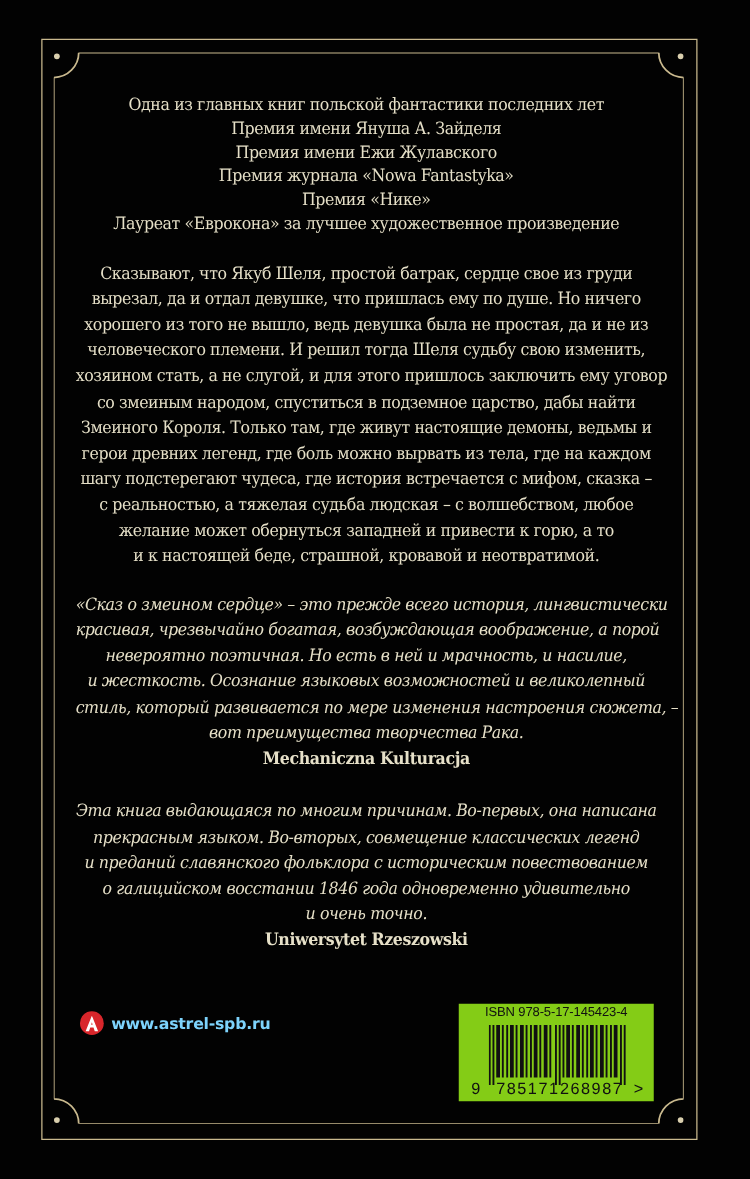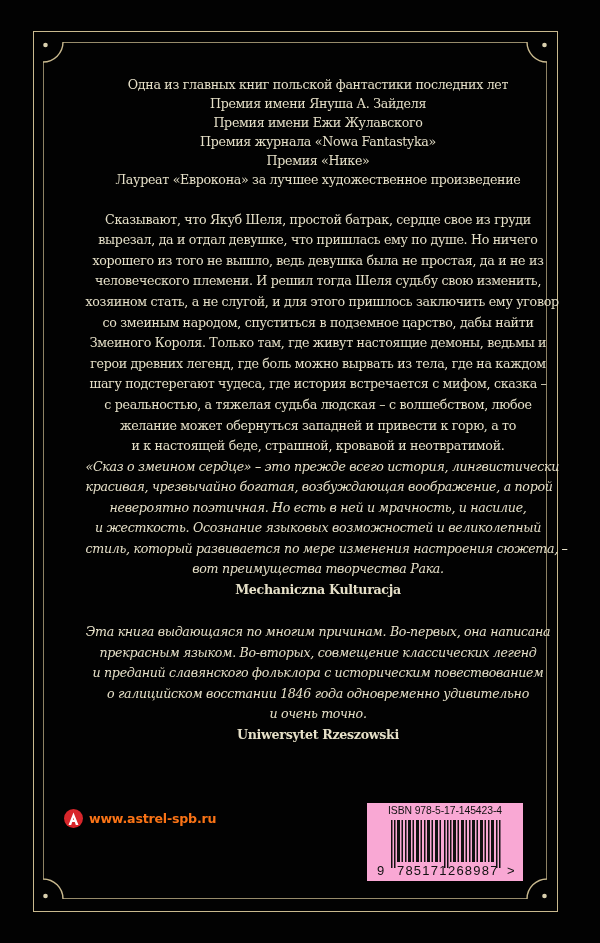--- a/index.html
+++ b/index.html
@@ -9,63 +9,63 @@
   .frame-outer {
     position: absolute; left: 33px; top: 31px; width: 525px; height: 881px;
     border: 1.5px solid #c9b98e;
   }
   .frame-inner {
     position: absolute; left: 43px; top: 42px; width: 504px; height: 857px;
   }
   .frame-inner svg { position: absolute; left: 0; top: 0; }
 
   .content {
-    position: absolute; left: 68px; top: 75px; width: 500px;
+    position: absolute; left: 43px; top: 75px; width: 500px;
     text-align: center;
   }
   .line {
     display: block; white-space: nowrap; text-align: center;
     font-size: 13.6px; letter-spacing: -0.35px;
     transform: scaleX(0.93); transform-origin: center;
   }
   .awards .line { line-height: 19.1px; }
   .story { margin-top: 19px; }
   .story .line { line-height: 20.6px; }
-  .review { }
+  .review { margin-top: 18px; }
   .review .line { line-height: 20.5px; font-style: italic; }
   .review .source { font-style: normal; font-weight: bold; }
   .review2 { margin-top: 22px; }
 
   .publisher {
     position: absolute; left: 64px; top: 806px; height: 24px;
     display: flex; align-items: center; gap: 6px;
   }
   .pub-logo {
     width: 19px; height: 19px; border-radius: 50%;
     background: #d8262b; position: relative; flex: none;
   }
   .pub-logo svg { position: absolute; left: 0; top: 0; }
   .pub-site {
     font-family: "DejaVu Sans", sans-serif; font-weight: bold;
-    font-size: 12.6px; color: #f97316; letter-spacing: -0.2px;
+    font-size: 12.6px; color: #7dd3fc; letter-spacing: -0.2px;
   }
   .links {
     position: absolute; left: 210px; top: 809px;
     font-family: "Liberation Sans", sans-serif; font-size: 11px; color: #dcdcdc;
   }
   .links .row { height: 21px; display: flex; align-items: center; gap: 5px; white-space: nowrap; }
   .soc-icon {
     width: 10px; height: 10px; background: #d0d0d0; border-radius: 2px; flex: none;
     display: flex; align-items: center; justify-content: center;
     font-size: 6px; color: #111; font-weight: bold; font-family: "DejaVu Sans", sans-serif;
   }
 
   .barcode-box {
     position: absolute; left: 367px; top: 803px; width: 156px; height: 78px;
-    background: #f9a8d4; color: #111;
+    background: #84cc16; color: #111;
   }
   .isbn {
     position: absolute; left: 0; top: 2px; width: 100%; text-align: center;
     font-family: "Liberation Sans", sans-serif; font-size: 10.4px; letter-spacing: -0.1px;
   }
   .bars { position: absolute; left: 24px; top: 17px; }
   .digits {
     position: absolute; top: 60px; font-family: "Liberation Sans", sans-serif;
     font-size: 13px; color: #111;
   }

